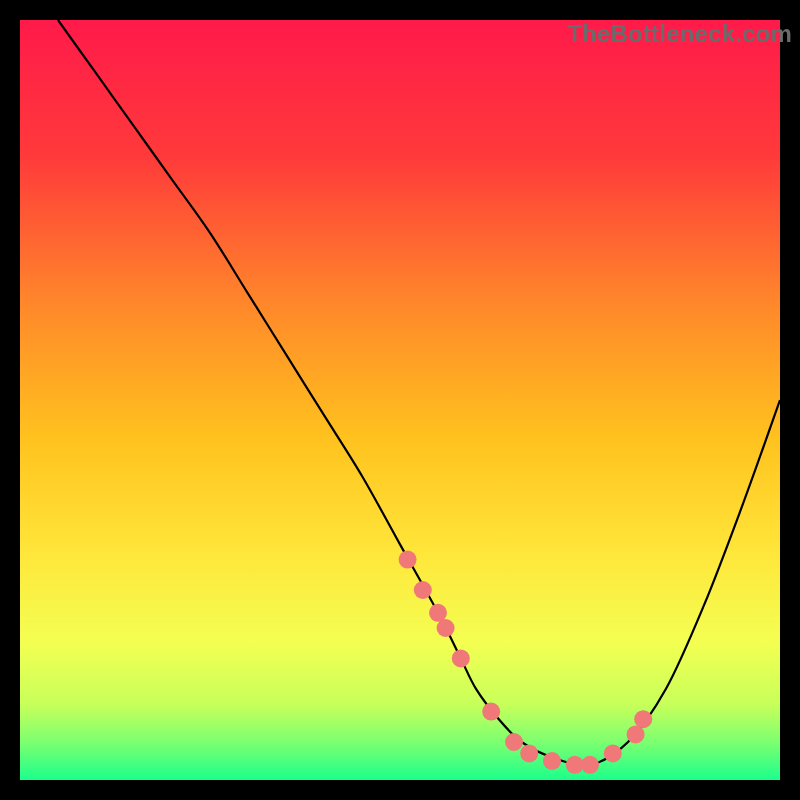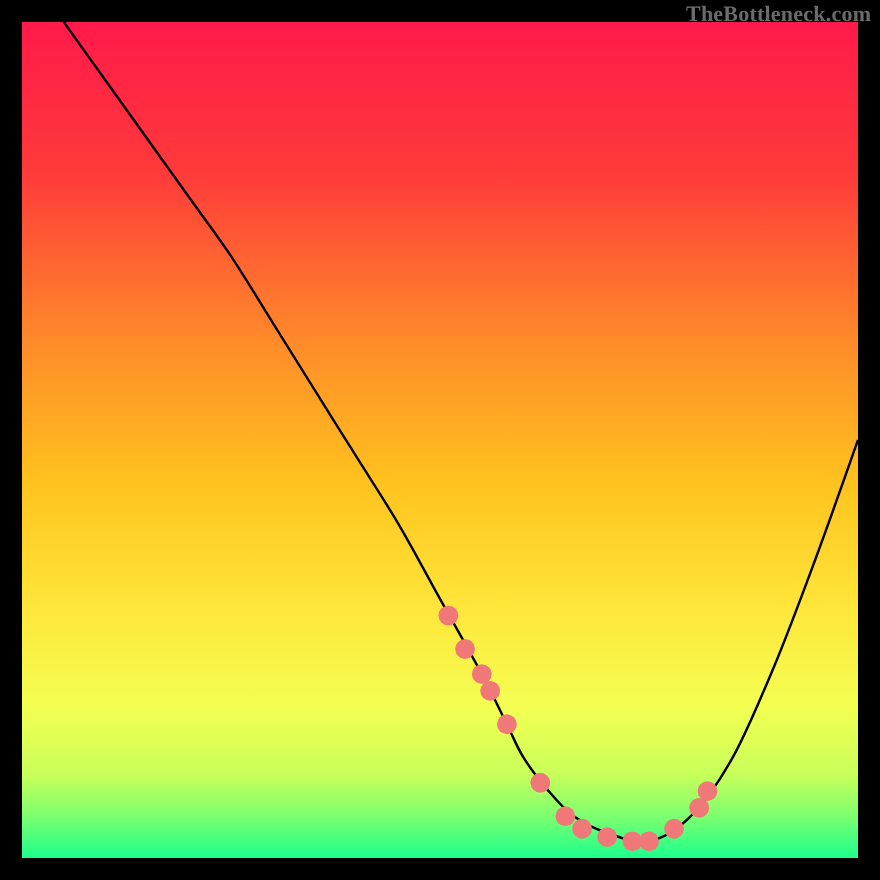--- a/index.html
+++ b/index.html
@@ -21,24 +21,24 @@
   }
   .plot-area {
     position: absolute;
     left: 0;
     top: 0;
     width: 760px;
     height: 760px;
   }
   .watermark {
     position: absolute;
-    top: 2px;
+    top: 20px;
     right: 8px;
-    font-family: Liberation Serif, serif;
-    font-size: 20px;
+    font-family: Liberation Sans, sans-serif;
+    font-size: 24px;
     font-weight: 600;
     color: #6b6b6b;
     letter-spacing: 0.2px;
     user-select: none;
   }
   svg { display: block; }
 </style>
 </head>
 <body>
 

